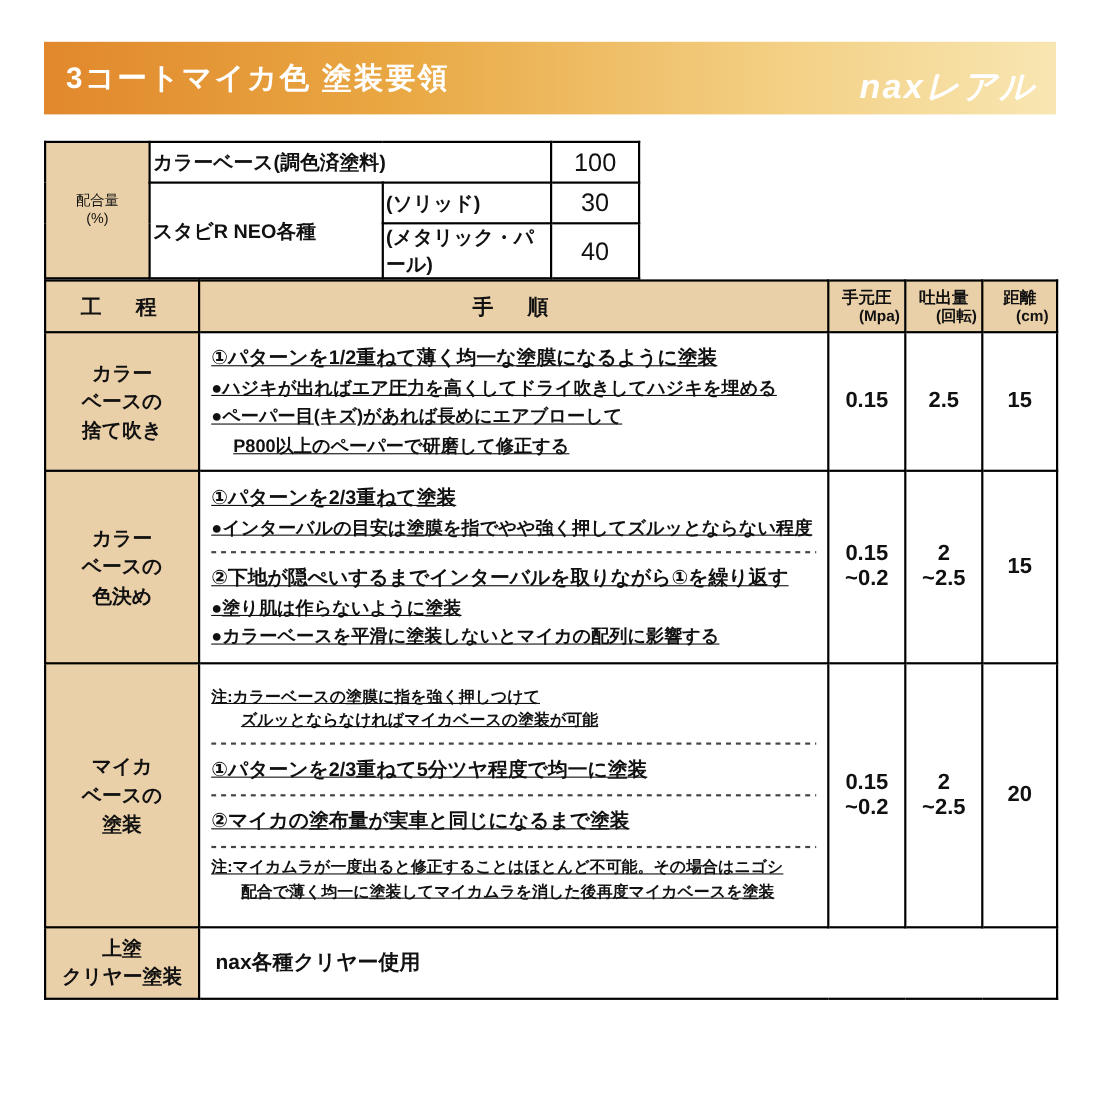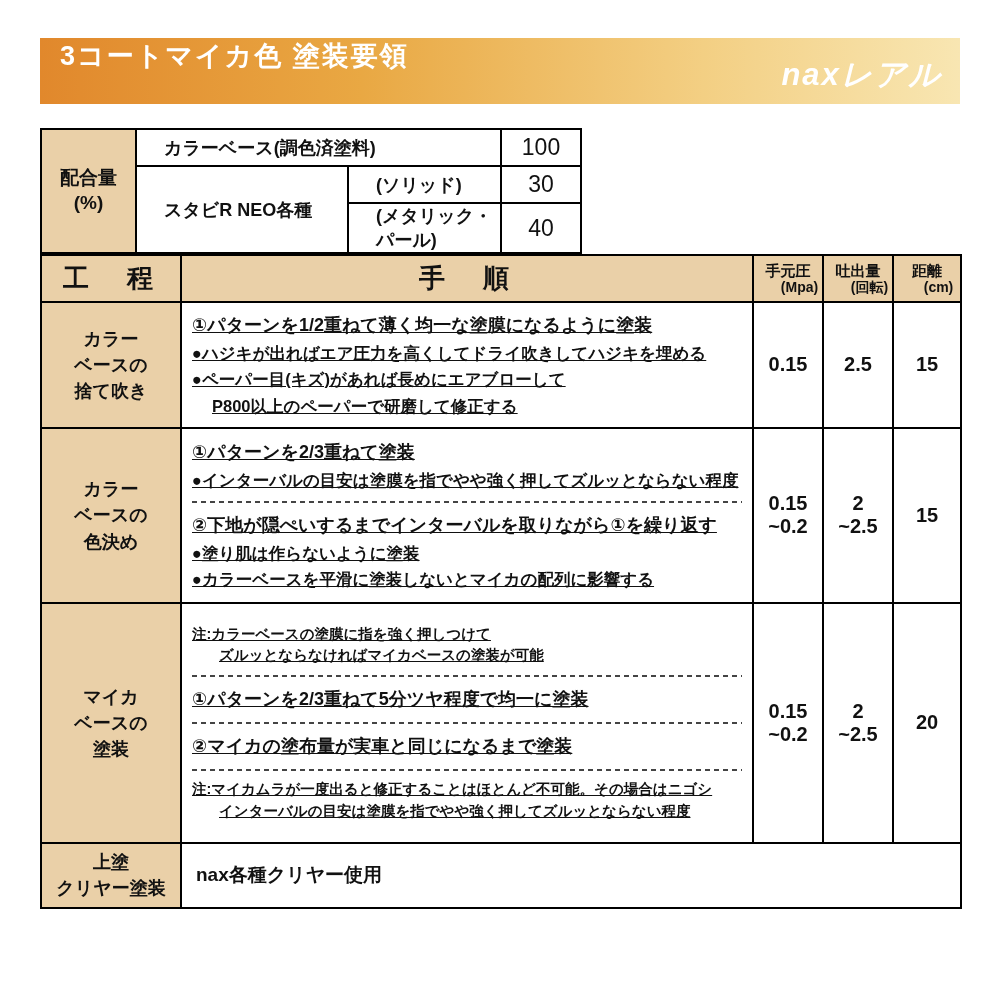--- a/index.html
+++ b/index.html
@@ -3,49 +3,49 @@
 <meta charset="utf-8">
 <style>
   * { margin:0; padding:0; box-sizing:border-box; }
   html,body { width:1000px; height:1000px; background:#ffffff;
     font-family:"Liberation Sans","DejaVu Sans",sans-serif; color:#111; }
   .page { width:920px; margin:38px 0 0 40px; }
 
   
   .banner { height:66px;
     background:linear-gradient(90deg,#e1882c 0%,#e9a843 35%,#f3cf83 72%,#f8e6b2 100%);
-    display:flex; align-items:flex-start; justify-content:space-between;
+    display:flex; align-items:center; justify-content:space-between;
     padding:0 18px 0 20px; }
   .banner-title { color:#fff; font-size:27px; font-weight:bold; letter-spacing:2px; }
   .brand { color:#fff; font-size:31px; font-weight:bold; font-style:italic; letter-spacing:2px;margin-top:16px; }
 
   
   .mix-row { display:flex; margin-top:24px; gap:20px; }
   table { border-collapse:collapse; table-layout:fixed; }
   td, th { border:2px solid #000; }
   .beige { background:#ead0a8; }
   .mix-left { width:540px; }
   .mix-right { width:360px; align-self:flex-start; }
   .mix-row td { height:37px; }
-  .cell-name { font-size:18px; font-weight:600; padding-left:27px; text-align:left; }
+  .cell-name { font-size:18px; font-weight:600; padding-left:2px; text-align:left; }
   .cell-val  { font-size:23px; font-weight:normal; text-align:center; }
-  .mix-label { text-align:center; font-size:19px; font-weight:bold; line-height:1.3; }
+  .mix-label { text-align:center; font-size:13px; font-weight:normal; line-height:1.3; }
 
   
   .section-row { display:flex; justify-content:space-between; align-items:flex-end;
     margin-top:24px; margin-bottom:10px; }
   .section-title { font-size:25px; font-weight:900; letter-spacing:1px; }
   .section-cond { font-size:14px; font-weight:600; }
 
   
   .process { width:920px; }
   .process col.c1{width:140px}.process col.c2{width:572px}
   .process col.c3{width:70px}.process col.c4{width:70px}.process col.c5{width:68px}
   .process th { height:47px; font-weight:bold; }
-  .h-wide { font-size:26px; letter-spacing:6px; }
+  .h-wide { font-size:19px; letter-spacing:6px; }
   .h-narrow { font-size:15px; line-height:1.15; }
   .h-unit { font-size:14px; font-weight:600;padding-left:23px; }
   .proc-label { text-align:center; font-size:18px; font-weight:bold; line-height:1.45; }
   .proc-cell { padding:8px 10px; vertical-align:middle; }
   .flexcol { display:flex; flex-direction:column; justify-content:center; height:100%;text-decoration:underline; }
   .ln-step   { font-size:18px;   font-weight:600; line-height:1.6; }
   .ln-bullet { font-size:16.5px; font-weight:600; line-height:1.6; }
   .ln-indent { padding-left:20px; }
   .ln-note   { font-size:14.5px; font-weight:bold; line-height:1.5; }
   .ln-hang   { padding-left:27px; }
@@ -185,21 +185,21 @@
       <td class="proc-cell">
         <div class="flexcol">
           <div class="ln-note">注:カラーベースの塗膜に指を強く押しつけて</div>
           <div class="ln-note ln-hang">ズルッとならなければマイカベースの塗装が可能</div>
           <div class="dash"></div>
           <div class="ln-step">①パターンを2/3重ねて5分ツヤ程度で均一に塗装</div>
           <div class="dash"></div>
           <div class="ln-step">②マイカの塗布量が実車と同じになるまで塗装</div>
           <div class="dash"></div>
           <div class="ln-note">注:マイカムラが一度出ると修正することはほとんど不可能。その場合はニゴシ</div>
-          <div class="ln-note ln-hang">インターバルの目安は塗膜を指でやや強く押してズルッとならない程度</div>
+          <div class="ln-note ln-hang">配合で薄く均一に塗装してマイカムラを消した後再度マイカベースを塗装</div>
         </div>
       </td>
       <td class="val-cell">
         <div>0.15</div>
         <div>~0.2</div>
       </td>
       <td class="val-cell">
         <div>2</div>
         <div>~2.5</div>
       </td>

